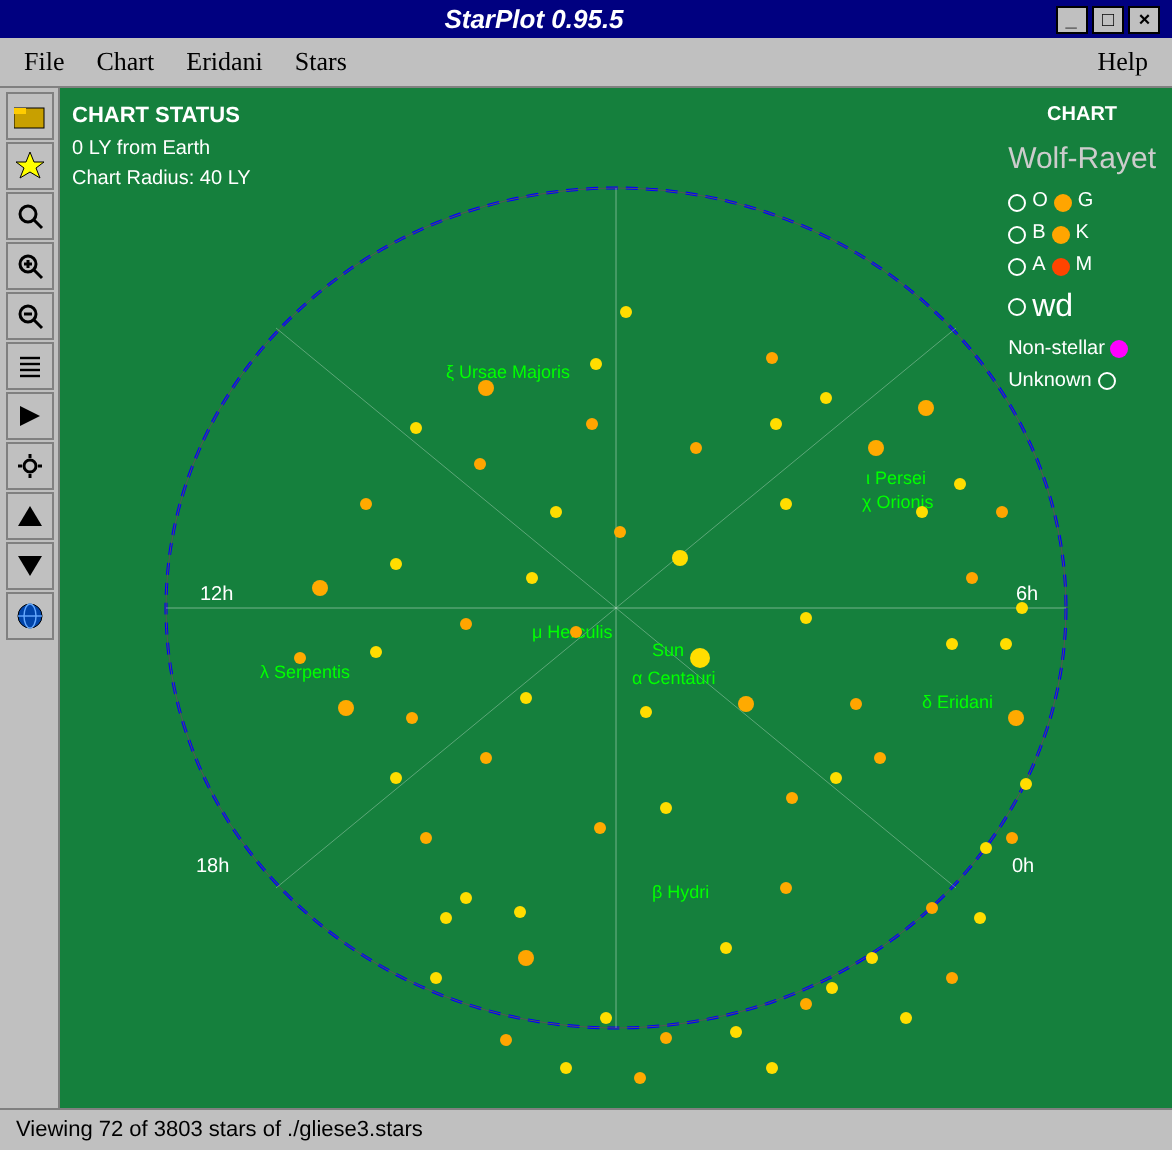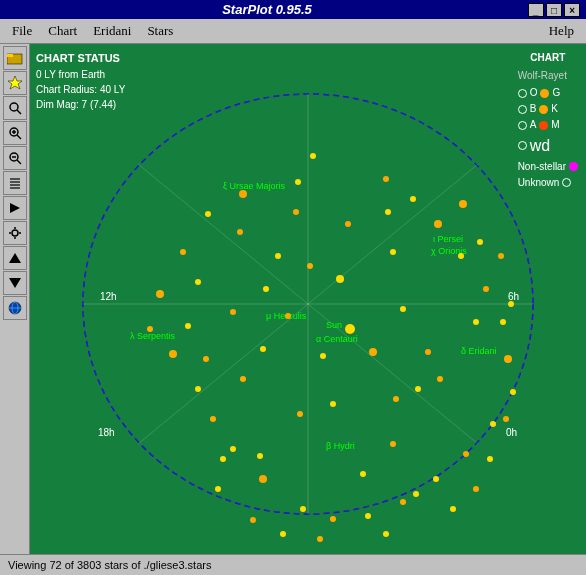--- a/index.html
+++ b/index.html
@@ -230,26 +230,25 @@
         </svg>
     </div>
   </div>
 
   <div class="chart-area">
 
     <div class="chart-info">
       <div class="info-title">CHART STATUS</div>
       <div> 0 LY from Earth</div>
       <div>Chart Radius: 40 LY</div>
-      <div>Dim Mag: 7 (7.44)</div>
     </div>
 
     <div class="legend">
       <div class="legend-title">CHART</div>
-      <div style="font-size:10px; color:#ccc; margin-bottom:1px;">Wolf-Rayet</div>
+      <div style="font-size:15px; color:#ccc; margin-bottom:1px;">Wolf-Rayet</div>
       <div class="legend-row">
         <span class="dot-outline" style="border-color:white; width:9px;height:9px;"></span>
         <span style="color:white;font-size:10px;">O</span>
         <span class="dot" style="background:#ffa500;width:9px;height:9px;"></span>
         <span style="color:white;font-size:10px;">G</span>
       </div>
       <div class="legend-row">
         <span class="dot-outline" style="border-color:white;width:9px;height:9px;"></span>
         <span style="color:white;font-size:10px;">B</span>
         <span class="dot" style="background:#ffa500;width:9px;height:9px;"></span>

